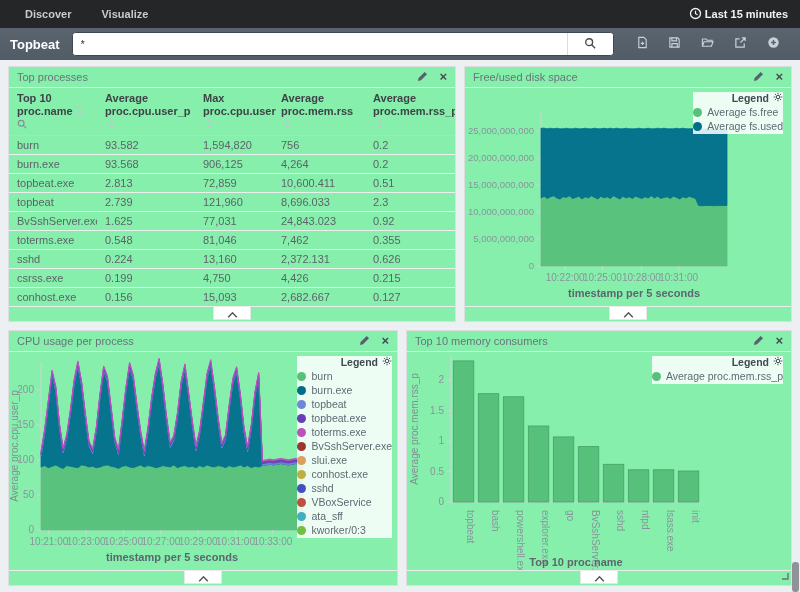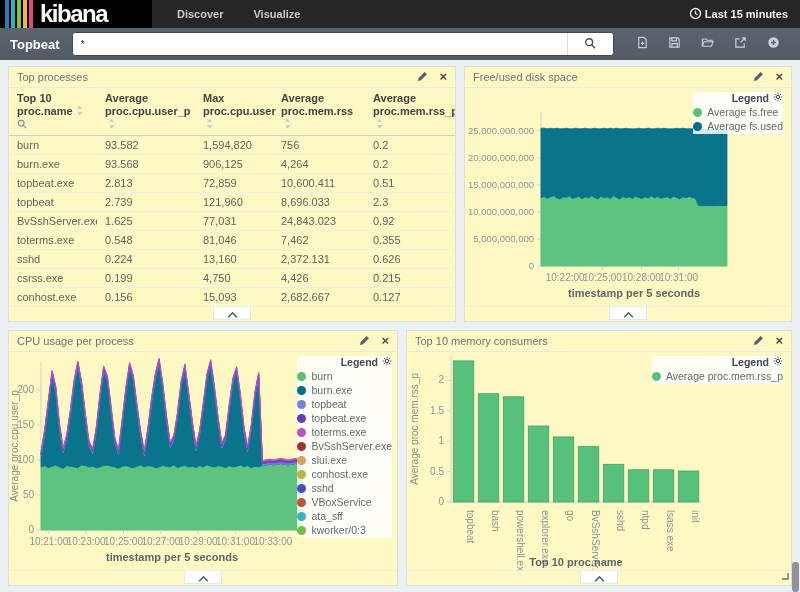--- a/index.html
+++ b/index.html
@@ -20,21 +20,21 @@
   .toolbar{height:32px;background:linear-gradient(#5a646e,#525c66);display:flex;align-items:center;padding:0 10px;gap:12px;position:relative;z-index:1}
   .dash-title{color:#fff;font-weight:bold;font-size:13px}
   .querywrap{display:flex;height:22px;width:540px;background:#fff;border-radius:4px;overflow:hidden;border:1px solid #3f474f}
   .query-input{flex:1;border:none;outline:none;font-size:11px;padding:0 8px;color:#333;font-family:inherit}
   .searchbtn{width:46px;border:none;border-left:1px solid #dcdcdc;background:#fff;color:#4a4a4a;display:flex;align-items:center;justify-content:center;cursor:pointer}
   .searchbtn svg{width:12px;height:12px}
   .tool-icons{display:flex;flex:1;justify-content:space-around;align-items:center}
   .toolbtn{background:none;border:none;color:#c9d1d8;cursor:pointer;padding:2px;display:flex}
   .toolbtn svg{width:13px;height:13px}
   
-  .panel{position:absolute;background:#fef9c3;border:1px solid #dcdee0;box-sizing:border-box;display:flex;flex-direction:column}
+  .panel{position:absolute;background:#86efac;border:1px solid #dcdee0;box-sizing:border-box;display:flex;flex-direction:column}
   #p-top {left:8px;  top:66px;  width:448px; height:256px}
   #p-disk{left:464px; top:66px;  width:328px; height:256px}
   #p-cpu {left:8px;  top:330px; width:390px; height:256px}
   #p-mem {left:406px; top:330px; width:386px; height:256px}
   .phead{height:20px;display:flex;align-items:center;padding:0 8px;border-bottom:1px solid #e8e8e8;flex:0 0 auto}
   .ptitle{flex:1;font-size:11px;color:#6a737b}
   .pico{background:none;border:none;color:#55606a;cursor:pointer;padding:0 0 0 11px;display:flex;align-items:center}
   .pico svg{width:11px;height:11px}
   .close-x{font-weight:bold;font-size:13px;line-height:10px;color:#444c53}
   .pbody{flex:1;position:relative;overflow:hidden}
@@ -63,30 +63,20 @@
   .yl{font-size:10px;fill:#848e96}
   .axisline{stroke:#cdd3d8;stroke-width:1}
   
   .scrollbar-handle{position:absolute;right:1px;top:562px;width:7px;height:30px;background:#8f9398;border-radius:3px;cursor:pointer;z-index:9}
   .resize-handle{position:absolute;right:2px;bottom:1px;cursor:nwse-resize}
 </style>
 </head>
 <body>
 
 <div class="navbar">
-  <div class="brand">
-    <span class="stripes">
-        <span style="background: rgb(43, 122, 191);"></span>
-        <span style="background: rgb(41, 181, 181);"></span>
-        <span style="background: rgb(133, 191, 66);"></span>
-        <span style="background: rgb(242, 186, 51);"></span>
-        <span style="background: rgb(229, 71, 140);"></span>
-      </span>
-    <span class="brand-text">kibana</span>
-  </div>
   <nav class="tabs" id="nav-tabs">
       <div class="tab">Discover</div>
       <div class="tab">Visualize</div>
     </nav>
   <div class="timepicker">
     <span><svg viewBox="0 0 14 14">
           <circle cx="7" cy="7" r="5.4" fill="none" stroke="currentColor" stroke-width="1.4"></circle>
           <path d="M7 4v3.2l2.2 1.2" fill="none" stroke="currentColor" stroke-width="1.3"></path>
         </svg></span>
     <span>Last 15 minutes</span>

